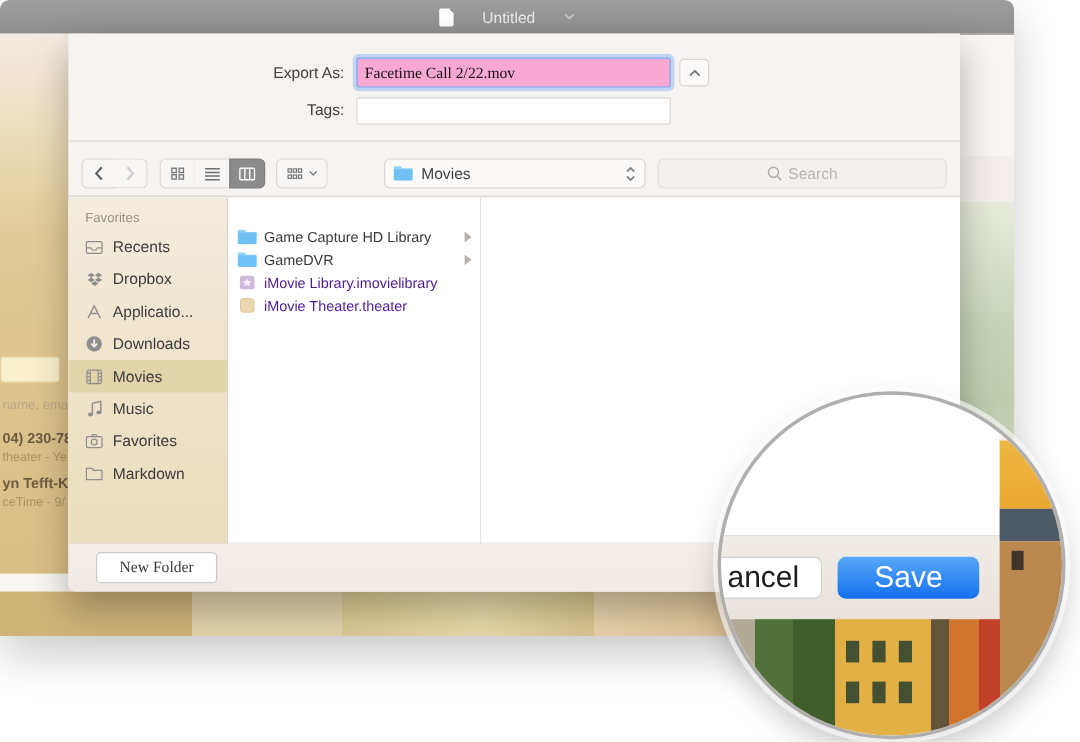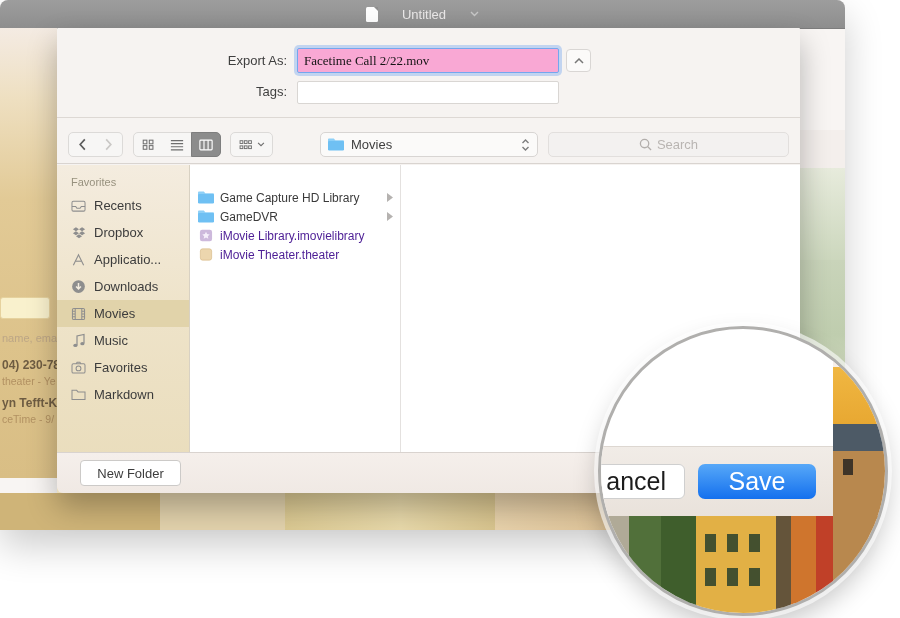--- a/index.html
+++ b/index.html
@@ -83,21 +83,21 @@
   .col1{width:211px;background:#fff;border-right:1px solid #e4e1df;box-sizing:border-box;padding-top:23px}
   .file-row{height:19px;display:flex;align-items:center;gap:6px;padding:0 7px 0 8px;font-size:12px;color:#3a3a3a}
   .file-row .ficon{width:16px;display:flex;justify-content:center}
   .file-row .arrow{margin-left:auto;display:flex}
   .file-row.dimmed{color:#4c1d95}
   .col2{flex:1;background:#fff}
   .footer{position:absolute;left:0;top:424px;width:743px;height:41px;border-top:1px solid #d9d3cf;
           background:linear-gradient(#f5efeb,#f0e9e4);border-radius:0 0 6px 6px;box-sizing:border-box}
   .new-folder{position:absolute;left:23px;top:7px;width:101px;height:26px;background:#fff;
               border:1px solid #cccac8;border-radius:4px;font-size:13px;color:#3c3c3c;
-              font-family:Liberation Sans, sans-serif}
+              font-family:Liberation Serif, serif}
   .real-cancel{position:absolute;left:583px;top:7px;width:62px;height:26px;background:#fff;
                border:1px solid #ccc;border-radius:4px;font-size:13px;color:#222;font-family:"Liberation Sans",sans-serif}
   .real-save{position:absolute;left:655px;top:7px;width:78px;height:26px;color:#fff;border:none;
              background:linear-gradient(#56a7f8,#1470ee);border-radius:4px;font-size:13px;font-family:"Liberation Sans",sans-serif}
 
   
   .magnifier{position:absolute;left:598px;top:326px;width:284px;height:284px;border-radius:50%;
              border:3px solid #b0afad;background:#fff;overflow:hidden;z-index:50;
              box-shadow:0 0 0 4px rgba(255,255,255,.6),0 12px 26px rgba(0,0,0,.22)}
   .mag-strip{position:absolute;left:232px;top:0;width:52px;height:190px}

